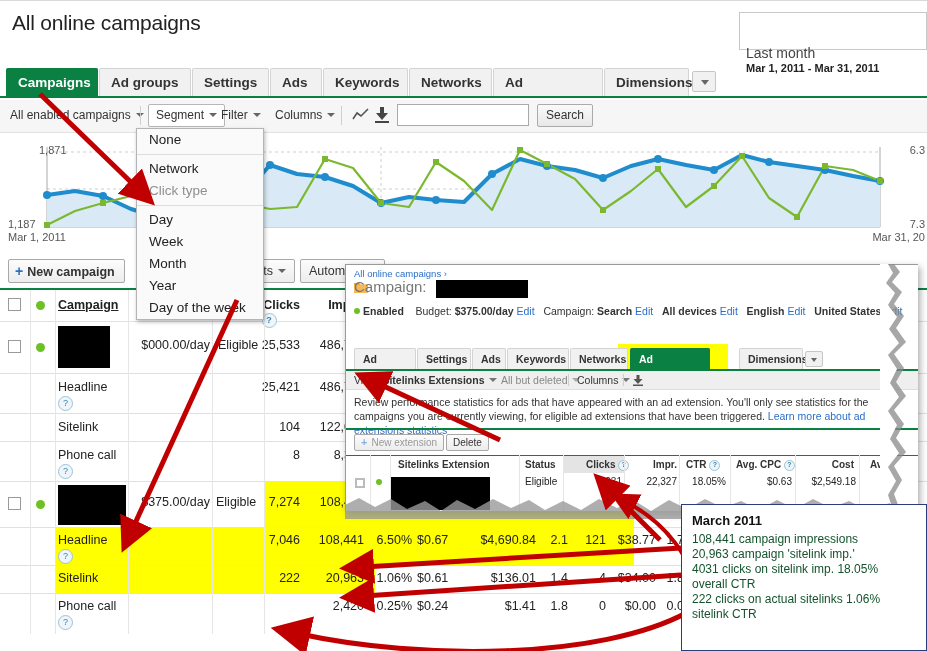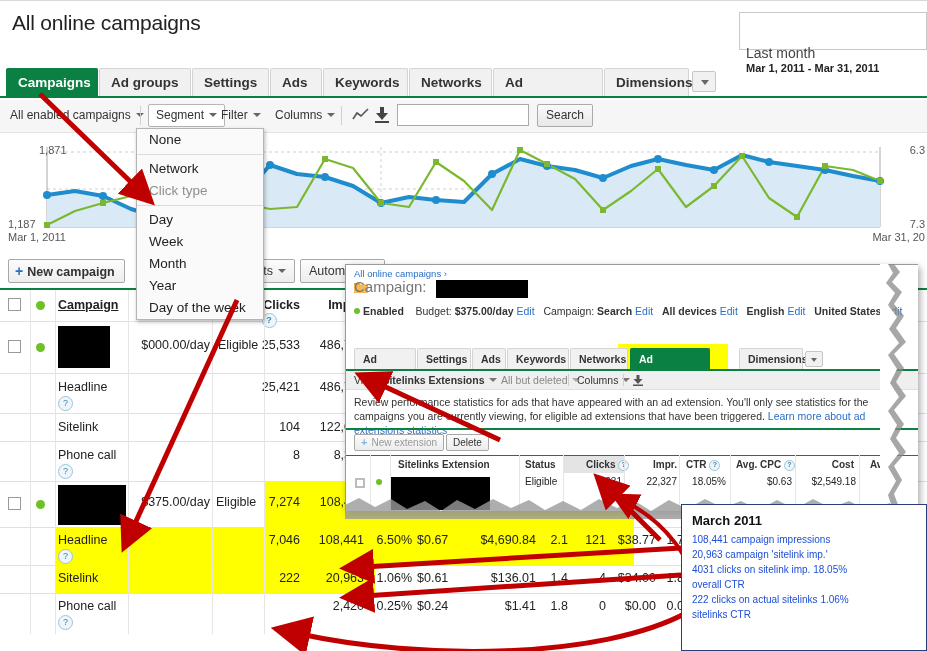--- a/index.html
+++ b/index.html
@@ -124,21 +124,21 @@
   .in-cb{position:absolute;left:9px;top:5px;width:10px;height:10px;border:2px solid #bcbcbc;background:#fff;box-sizing:border-box;}
   .in-dot{position:absolute;left:30px;top:6px;width:6px;height:6px;border-radius:50%;background:#6ec125;}
   .in-rowredact{position:absolute;left:45px;top:4px;width:99px;height:33px;background:#000;}
   .in-qm{display:inline-block;width:9px;height:9px;border-radius:50%;border:1px solid #9cc4d8;color:#3d84a8;
       font-size:7px;line-height:8px;text-align:center;background:#eef6fb;vertical-align:1px;}
 
   
   .callout{position:absolute;left:681px;top:504px;width:246px;height:147px;background:#fff;
       border:1px solid #2a3d7a;box-sizing:border-box;z-index:60;padding:8px 0 0 10px;}
   .co-title{font-size:13px;font-weight:bold;color:#111;margin-bottom:4px;}
-  .co-line{font-size:10px;color:#1d4ed8;line-height:15px;}
+  .co-line{font-size:12px;color:#14532d;line-height:15px;}
 
   
   .arrows{position:absolute;left:0;top:0;width:927px;height:651px;z-index:50;pointer-events:none;}
 </style>
 </head>
 <body>
 
 <div id="root">
 
   <div class="topbar">
@@ -469,21 +469,21 @@
     <div class="dd-item">Day of the week</div>
   </div>
 
   <div class="callout">
     <div class="co-title">March 2011</div>
     <div class="co-line">108,441 campaign impressions</div>
     <div class="co-line">20,963 campaign 'sitelink imp.'</div>
     <div class="co-line">4031 clicks on sitelink imp. 18.05%</div>
     <div class="co-line">overall CTR</div>
     <div class="co-line">222 clicks on actual sitelinks 1.06%</div>
-    <div class="co-line">sitelinks CTR</div>
+    <div class="co-line">sitelink CTR</div>
   </div>
 
   <svg class="arrows" viewBox="0 0 927 651">
     <defs>
       <marker id="ah" markerWidth="7" markerHeight="7" refX="2" refY="3.5" orient="auto">
         <polygon points="0,0 7,3.5 0,7" fill="#c00000"></polygon>
       </marker>
       <marker id="ah2" markerWidth="8" markerHeight="8" refX="2" refY="4" orient="auto">
         <polygon points="0,0 8,4 0,8" fill="#c00000"></polygon>
       </marker>

